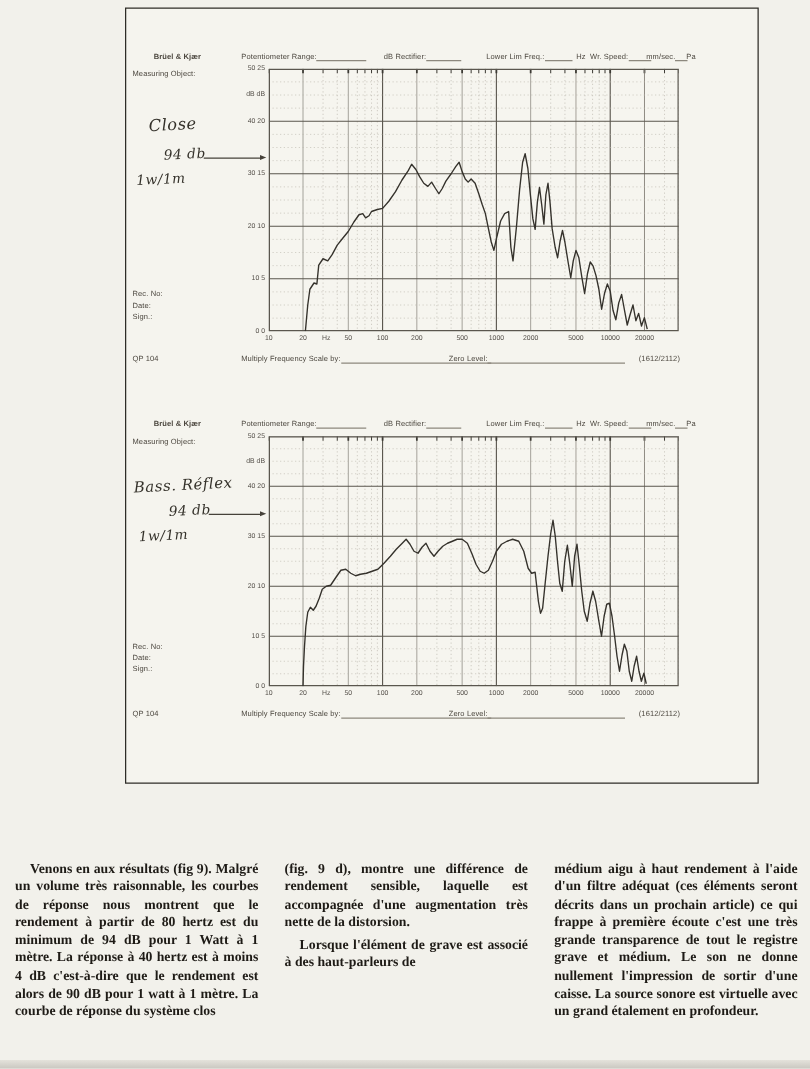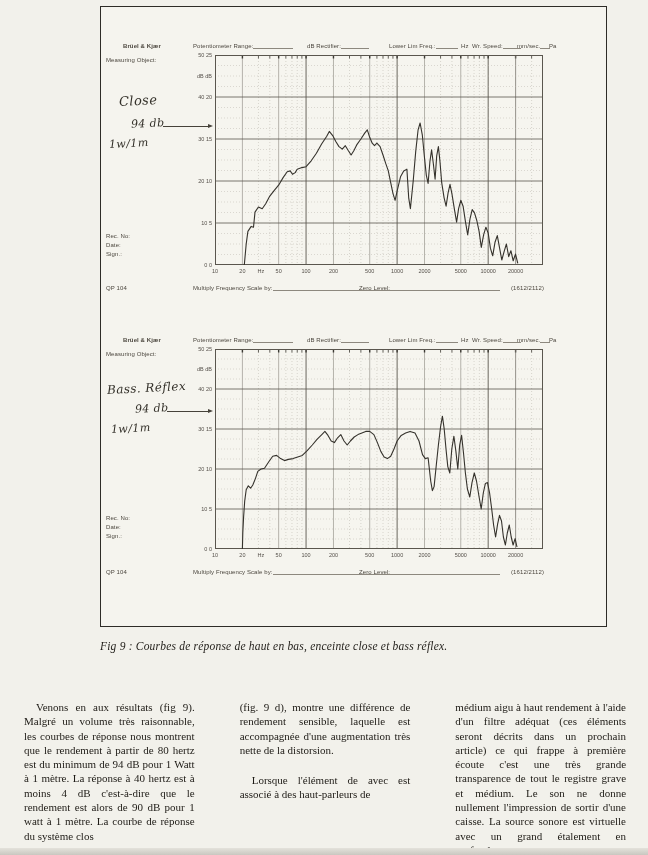--- a/index.html
+++ b/index.html
@@ -47,21 +47,21 @@
   .caption{
     position:absolute; left:100px; top:640px; width:500px;
     font-style:italic; font-size:11.5px; color:#26231e; letter-spacing:.2px;
   }
   
   .article{
     position:absolute; left:8px; top:684px; width:634px; height:171px;
     display:flex; gap:13px; overflow:hidden;
   }
   .col{width:203px; font-size:11px; line-height:14.3px; text-align:justify; color:#1e1b16;}
-  .col p{margin:16px;}
+  .col p{margin:4px;font-weight:bold;}
   .col p.indent{text-indent:12px;}
   .col h4{margin:26px 0 38px 0; font-size:11.5px; font-weight:bold;}
   
   .bottom-band{
     position:absolute; left:0; bottom:0; width:100%; height:7px;
     background:linear-gradient(#e4e2db,#c9c7c0);
   }
 </style>
 </head>
 <body>
@@ -340,29 +340,28 @@
       <span class="formtext" style="left:5px;top:195px;">Date:</span>
       <span class="formtext" style="left:5px;top:204px;">Sign.:</span>
 
       <span class="formtext" style="left:5px;top:240px;">QP 104</span>
       <span class="formtext" style="left:92px;top:240px;"><span>Multiply Frequency Scale by:</span><span class="blank" style="width:120px;"></span></span>
       <span class="formtext" style="left:258px;top:240px;"><span>Zero Level:</span><span class="blank" style="width:110px;"></span></span>
       <span class="formtext" style="left:410px;top:240px;">(1612/2112)</span>
     </div>
   </div>
 
-  <div class="caption">Fig 9 : Courbes de réponse de haut en bas, enceinte close et bass réflex.</div>
 
   <div class="article">
     <div class="col">
       <p class="indent">Venons en aux résultats (fig 9). Malgré un volume très raisonnable, les courbes de réponse nous montrent que le rendement à partir de 80 hertz est du minimum de 94 dB pour 1 Watt à 1 mètre. La réponse à 40 hertz est à moins 4 dB c'est-à-dire que le rendement est alors de 90 dB pour 1 watt à 1 mètre. La courbe de réponse du système clos</p>
     </div>
     <div class="col">
       <p>(fig. 9 d), montre une différence de rendement sensible, laquelle est accompagnée d'une augmentation très nette de la distorsion.</p>
-      <p class="indent">Lorsque l'élément de avec est associé à des haut-parleurs de</p>
+      <p class="indent">Lorsque l'élément de grave est associé à des haut-parleurs de</p>
     </div>
     <div class="col">
       <p>médium aigu à haut rendement à l'aide d'un filtre adéquat (ces éléments seront décrits dans un prochain article) ce qui frappe à première écoute c'est une très grande transparence de tout le registre grave et médium. Le son ne donne nullement l'impression de sortir d'une caisse. La source sonore est virtuelle avec un grand étalement en profondeur.</p>
     </div>
   </div>
 
   <div class="bottom-band"></div>
 </div>
 
 </body></html>

